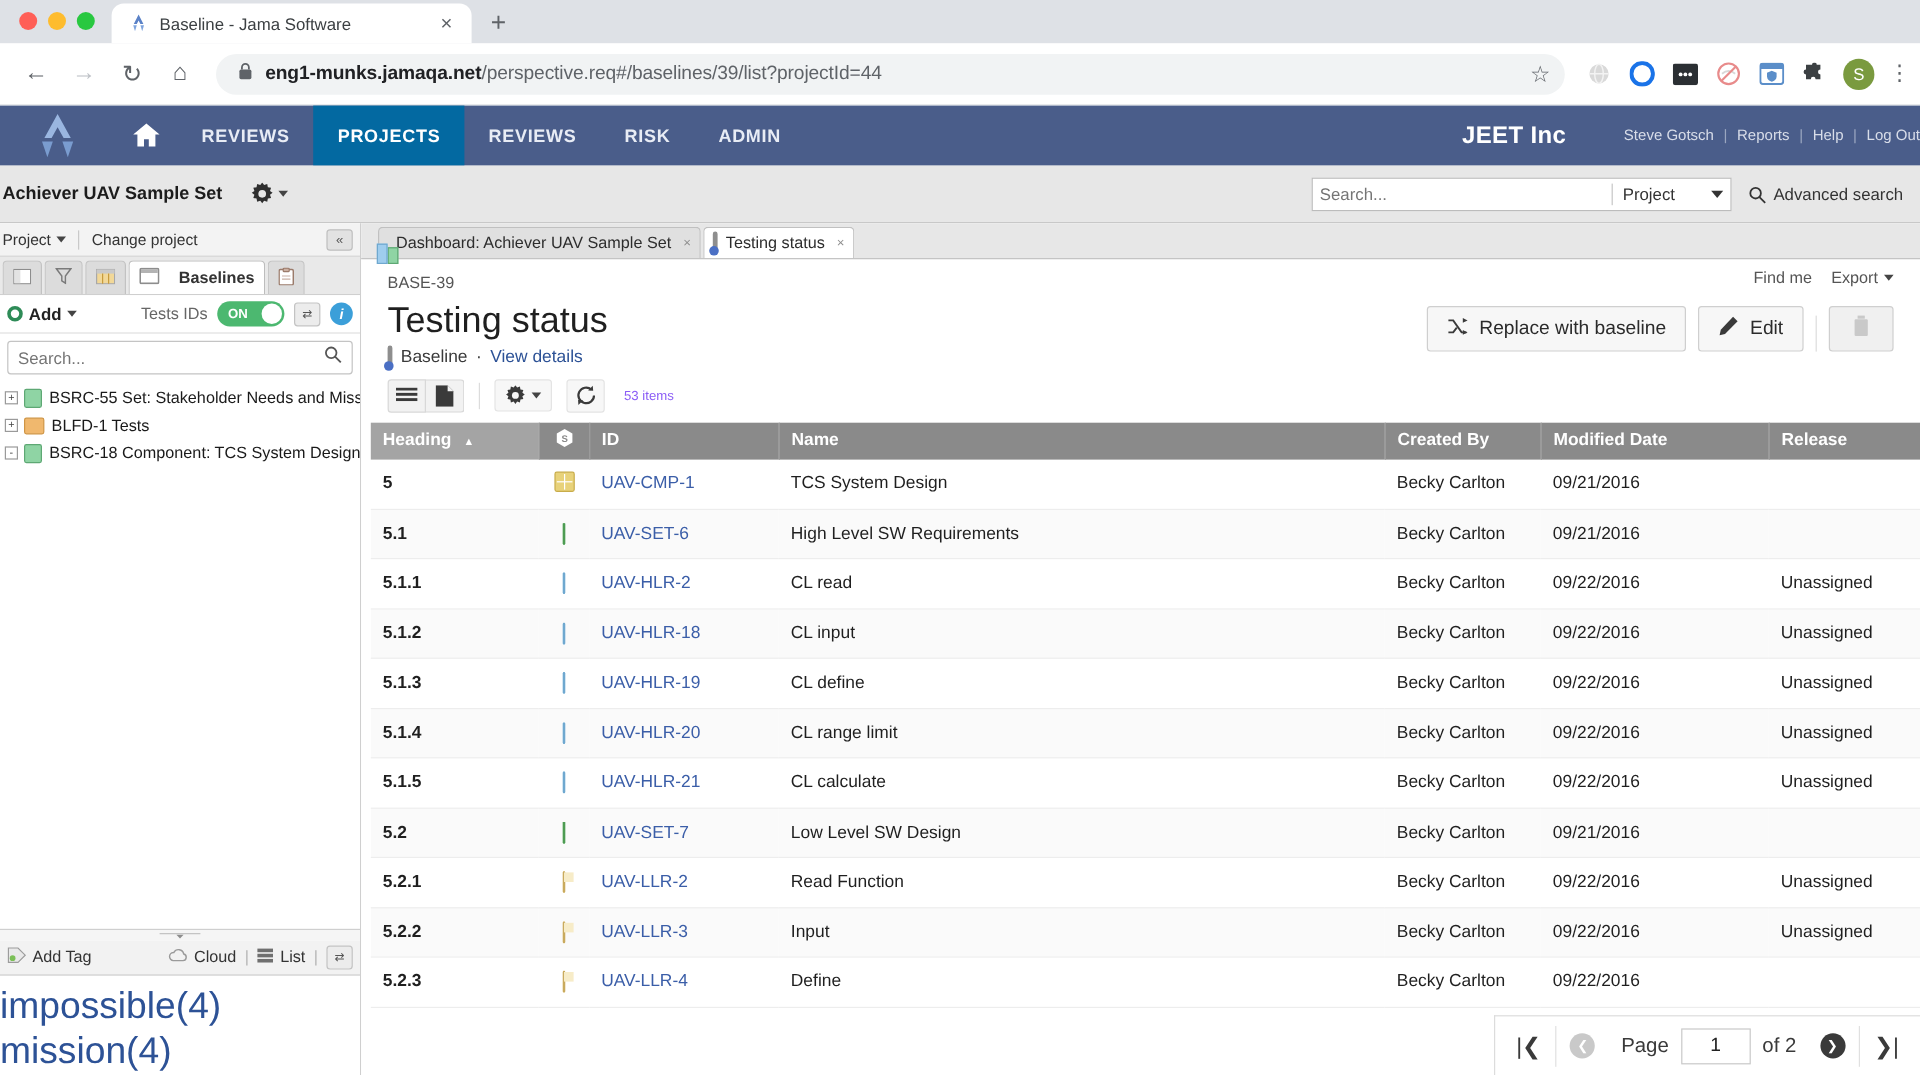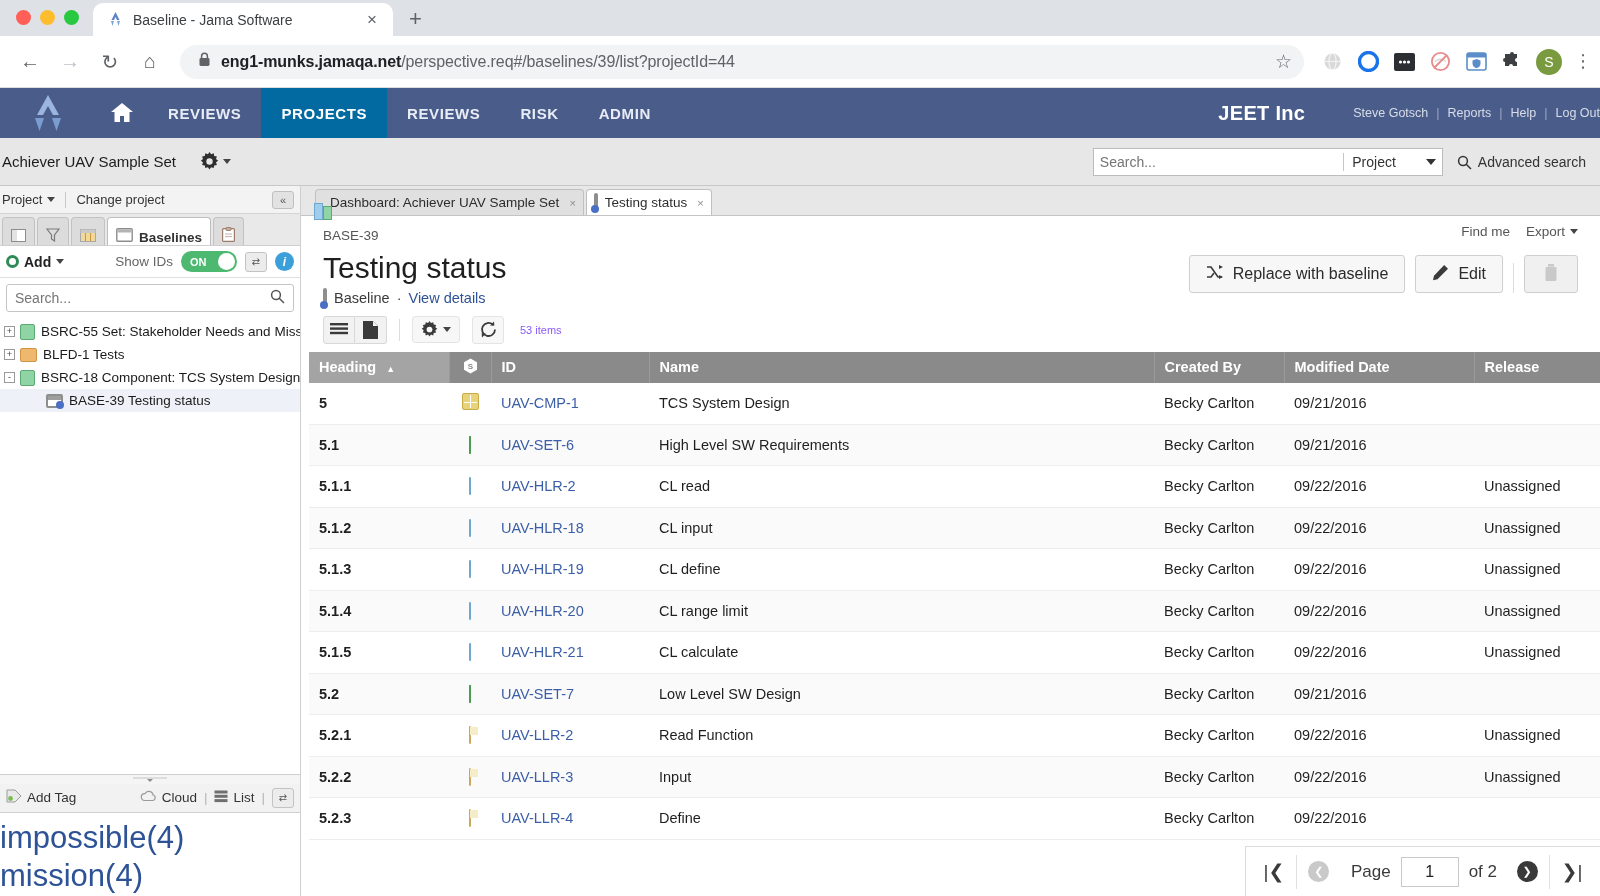--- a/index.html
+++ b/index.html
@@ -84,21 +84,21 @@
   }
   .company { font-size: 20px; font-weight: bold; letter-spacing: 0.3px; margin-right: 48px; }
   .navlink { font-size: 12.5px; color: #d8dde9; }
   .navsep { font-size: 12.5px; color: #9aa6c0; padding: 0 8px; }
 
   
   .projbar {
     height: 48px; background: #e7e7e7; border-bottom: 1px solid #c8c8c8;
     display: flex; align-items: center; position: relative;
   }
-  .projname { font-size: 15px; font-weight: normal; color: #1c1c1c; padding-left: 2px; }
+  .projname { font-size: 15px; font-weight: bold; color: #1c1c1c; padding-left: 2px; }
   .gear-btn { display: flex; align-items: center; gap: 4px; margin-left: 24px; }
   .caret { width: 0; height: 0; border-left: 4px solid transparent; border-right: 4px solid transparent; border-top: 5px solid #444; }
   .search-zone { position: absolute; right: 0; top: 0; height: 48px; display: flex; align-items: center; }
   .searchbox {
     width: 350px; height: 28px; background: #fff; border: 1px solid #bcbcbc;
     display: flex; align-items: center; padding: 0 6px;
   }
   .searchbox input {
     border: 0; outline: 0; flex: 1; font-size: 14px; color: #808080;
     font-family: "Liberation Sans", sans-serif; background: transparent;
@@ -120,21 +120,21 @@
   .sb-top .proj { display: flex; align-items: center; gap: 5px; padding-left: 2px; }
   .sb-top .sep { width: 1px; height: 16px; background: #c9c9c9; margin: 0 10px; }
   .collapse-btn {
     position: absolute; right: 6px; width: 22px; height: 18px; background: #e2e2e2;
     border: 1px solid #bfbfbf; border-radius: 3px; font-size: 11px; color: #555;
     display: flex; align-items: center; justify-content: center;
   }
   .sb-tabs { height: 32px; background: #e9e9e9; display: flex; align-items: flex-end; padding-left: 2px; gap: 2px; border-bottom: 1px solid #cfcfcf;}
   .sbtab {
     height: 28px; background: #dcdcdc; border: 1px solid #c2c2c2; border-bottom: none;
-    border-radius: 4px 4px 0 0; display: flex; align-items: flex-end; gap: 6px;
+    border-radius: 4px 4px 0 0; display: flex; align-items: center; gap: 16px;
     padding: 0 8px; font-size: 13.5px; color: #333; font-weight: bold;
   }
   .sbtab.active { background: #fff; border-color: #bdbdbd; }
   .sb-actions {
     height: 32px; background: #fff; display: flex; align-items: center;
     padding: 0 6px; gap: 8px; border-bottom: 1px solid #e0e0e0;
   }
   .add-btn { display: flex; align-items: center; gap: 5px; font-size: 14px; color: #222; font-weight: bold; }
   .add-ring { width: 13px; height: 13px; border-radius: 50%; border: 3px solid #2e8b57; }
   .showids { font-size: 13.5px; color: #666; margin-left: auto; }
@@ -466,21 +466,21 @@
               </svg></span>
         </div>
       </div>
 
       <div class="sb-actions">
         <span class="add-btn">
           <span class="add-ring"></span>
           <span>Add</span>
           <span class="caret"></span>
         </span>
-        <span class="showids">Show IDs</span>
+        <span class="showids">Tests IDs</span>
         <span class="toggle">
           <span>ON</span>
           <span class="knob"></span>
         </span>
         <span class="minibtn">⇄</span>
         <span class="info-dot">i</span>
       </div>
 
       <div class="sb-search">
         <div class="sb-search-inner">
@@ -506,27 +506,20 @@
               <span class="ico-folder"></span>
             </span>
           <span>BLFD-1 Tests</span>
         </div>
         <div class="tnode" style="padding-left:4px;">
           <span class="expander">-</span>
           <span class="tico">
               <span class="ico-stack"></span>
             </span>
           <span>BSRC-18 Component: TCS System Design</span>
-        </div>
-        <div class="tnode sel" style="padding-left:30px;">
-          <span class="expander blank"></span>
-          <span class="tico">
-              <span class="ico-baseline"></span>
-            </span>
-          <span>BASE-39 Testing status</span>
         </div>
       </div>
 
       <div class="tag-panel">
         <div class="tag-grip">
           <svg width="46" height="7" viewBox="0 0 46 7">
               <line x1="6" y1="2" x2="40" y2="2" stroke="#c4c4c4"></line>
               <path d="M20 3 L26 3 L23 6 Z" fill="#8d8d8d"></path>
             </svg>
         </div>

